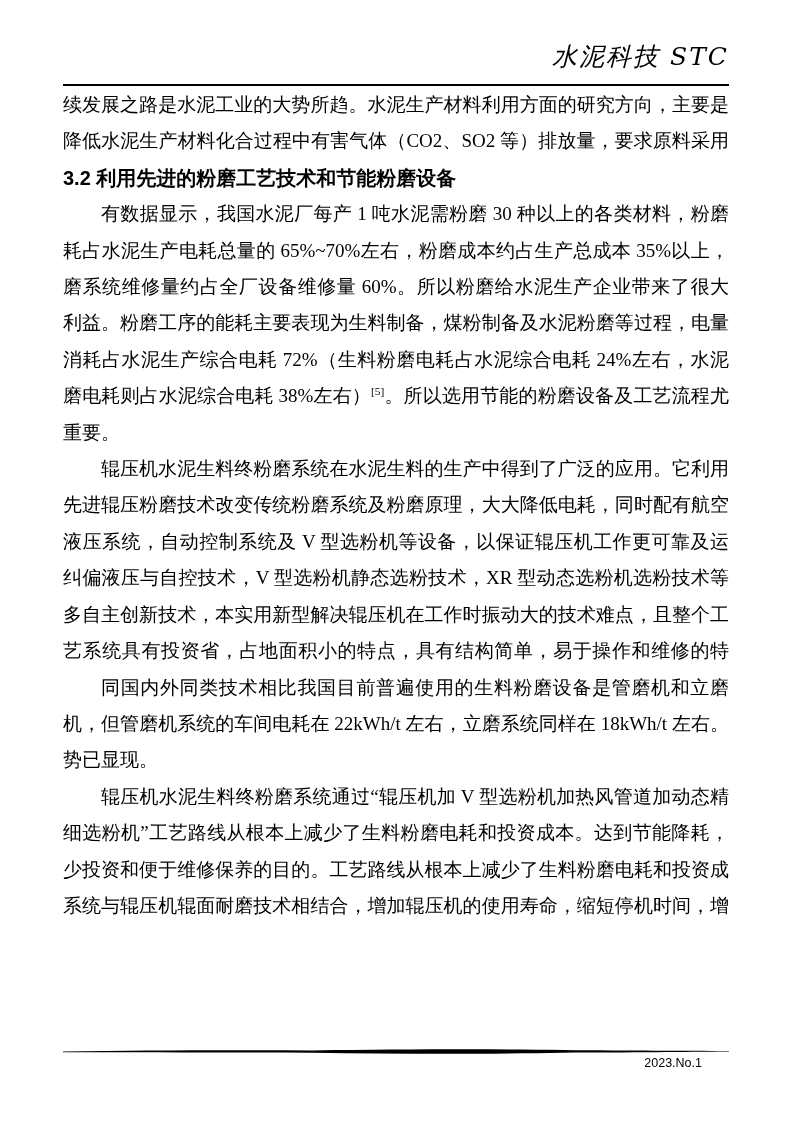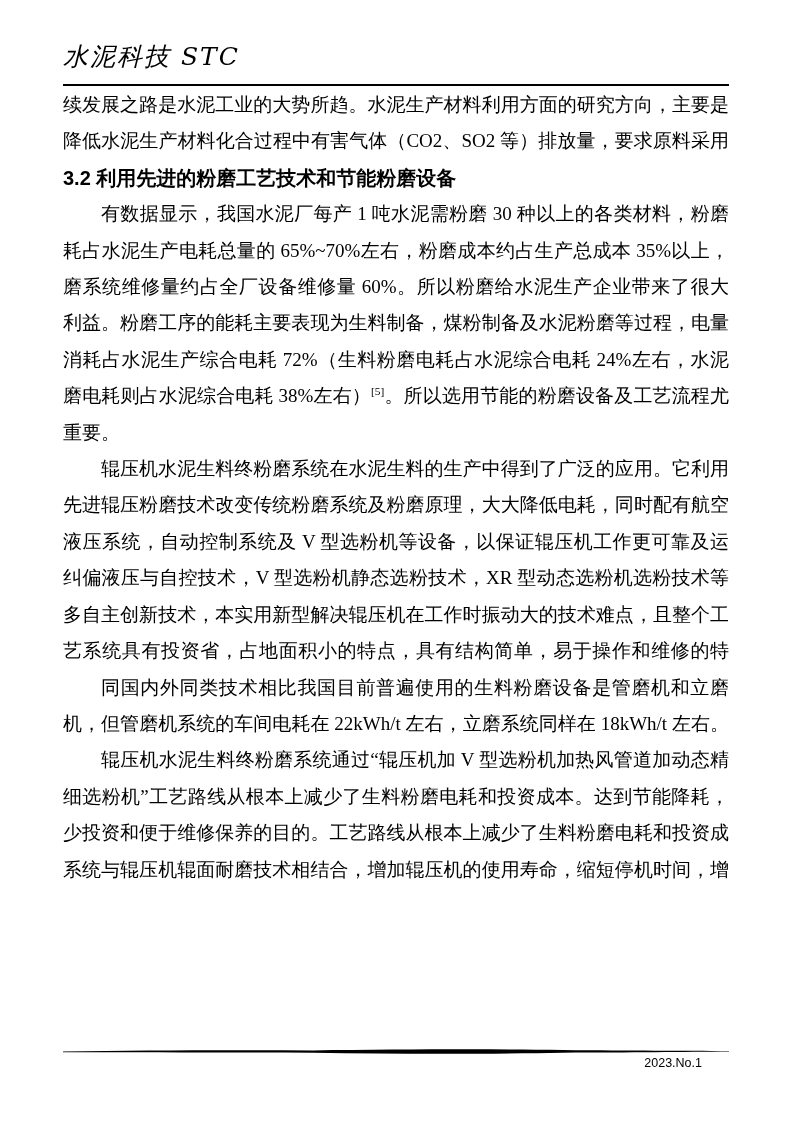--- a/index.html
+++ b/index.html
@@ -5,21 +5,21 @@
   html,body { margin:0; padding:0; background:#ffffff; }
   .page {
     position:relative;
     width:793px; height:1122px;
     background:#ffffff;
     overflow:hidden;
     color:#000;
   }
   .journal-title {
     position:absolute; left:63px; top:40px; width:666px;
-    text-align:left;
+    text-align:right;
     font-family:"DejaVu Serif", serif;
     font-style:italic;
     font-size:25px;
     letter-spacing:2px;
     color:#000;
   }
   .header-rule {
     position:absolute; left:63px; top:84px; width:666px;
     border-top:2.4px solid #000;
   }
@@ -89,20 +89,21 @@
 
     <div class="line ind">辊压机水泥生料终粉磨系统在水泥生料的生产中得到了广泛的应用。它利用</div>
     <div class="line">先进辊压粉磨技术改变传统粉磨系统及粉磨原理，大大降低电耗，同时配有航空</div>
     <div class="line">液压系统，自动控制系统及 V 型选粉机等设备，以保证辊压机工作更可靠及运转</div>
     <div class="line">纠偏液压与自控技术，V 型选粉机静态选粉技术，XR 型动态选粉机选粉技术等众</div>
     <div class="line">多自主创新技术，本实用新型解决辊压机在工作时振动大的技术难点，且整个工</div>
     <div class="line">艺系统具有投资省，占地面积小的特点，具有结构简单，易于操作和维修的特点。</div>
 
     <div class="line ind">同国内外同类技术相比我国目前普遍使用的生料粉磨设备是管磨机和立磨</div>
     <div class="line">机，但管磨机系统的车间电耗在 22kWh/t 左右，立磨系统同样在 18kWh/t 左右。</div>
+    <div class="line short">势已显现。</div>
 
     <div class="line ind">辊压机水泥生料终粉磨系统通过“辊压机加 V 型选粉机加热风管道加动态精</div>
     <div class="line">细选粉机”工艺路线从根本上减少了生料粉磨电耗和投资成本。达到节能降耗，减</div>
     <div class="line">少投资和便于维修保养的目的。工艺路线从根本上减少了生料粉磨电耗和投资成本</div>
     <div class="line">系统与辊压机辊面耐磨技术相结合，增加辊压机的使用寿命，缩短停机时间，增</div>
 
   </div>
 
   <div class="footer-rule">
     <svg viewBox="0 0 666 7" preserveAspectRatio="none" aria-hidden="true">

